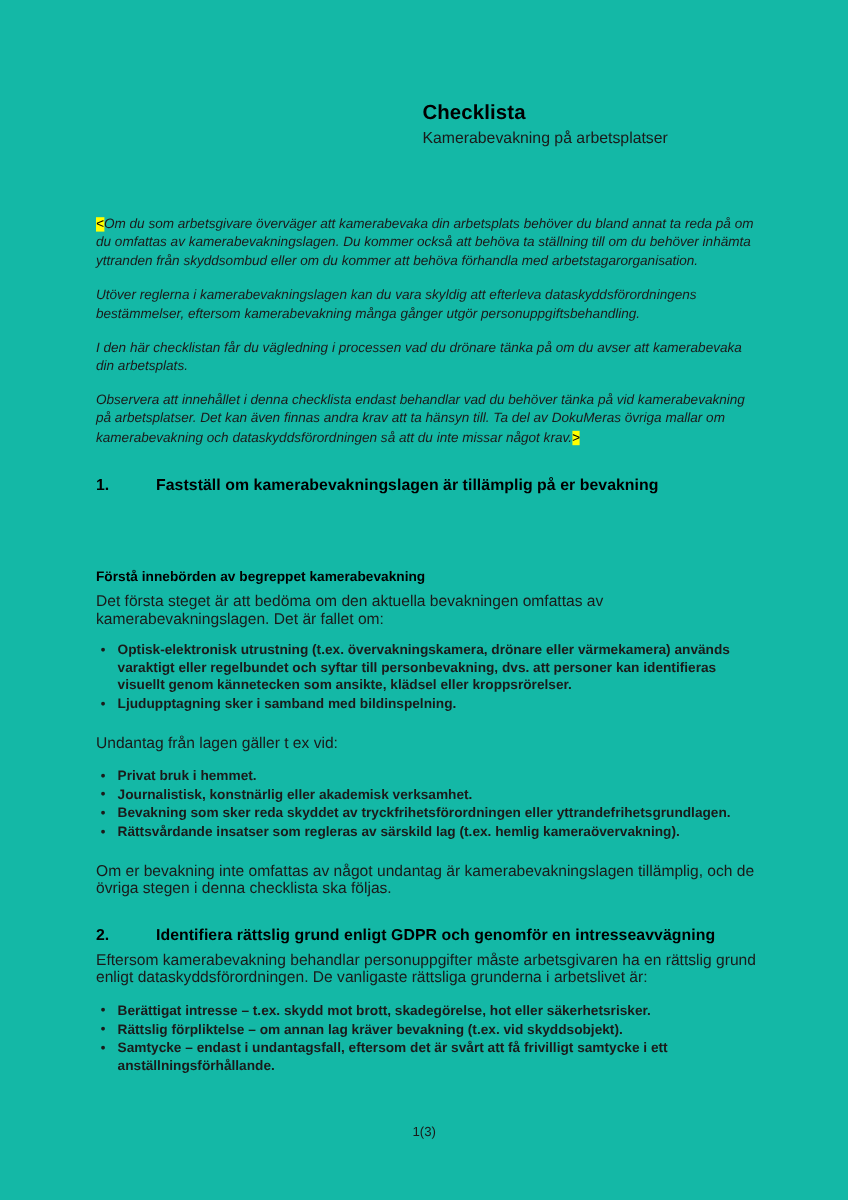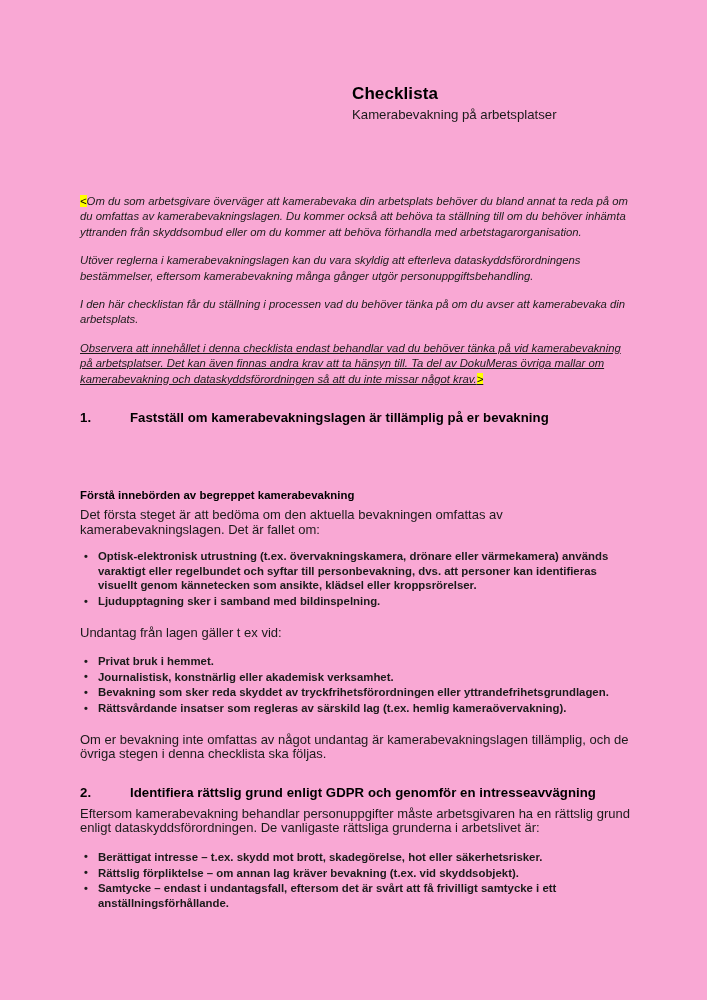--- a/index.html
+++ b/index.html
@@ -14,21 +14,21 @@
     position: relative;
     overflow: hidden;
     font-family: "Liberation Sans", sans-serif;
     color: #1a1a1a;
     -webkit-font-smoothing: antialiased;
   }
 
   .page {
     position: absolute;
     inset: 0;
-    background: #f9a8d4;
+    background: #14b8a6;
   }
 
   
   .title-block {
     position: absolute;
     left: 352px;
     top: 84px;
     width: 300px;
   }
   .doc-title {
@@ -44,37 +44,36 @@
     font-weight: normal;
     line-height: 17px;
     color: #1a1a1a;
     margin: 2px 0 12px 0;
   }
 
   
   .content {
     position: absolute;
     left: 80px;
-    top: 194px;
+    top: 180px;
     width: 556px;
   }
 
   
   .intro {
     font-style: italic;
     font-size: 11.3px;
     line-height: 15.4px;
     color: #1a1a1a;
   }
   .intro p {
     margin: 0 0 13px 0;
   }
   .intro p:last-child {
     margin-bottom: 0;
-    text-decoration: underline;
   }
   .hl {
     background: #ffff00;
     color: #000000;
   }
 
   
   .sec-heading {
     display: flex;
     font-size: 13.2px;
@@ -161,21 +160,21 @@
   <div class="title-block">
     <div class="doc-title">Checklista</div>
     <div class="doc-subtitle">Kamerabevakning på arbetsplatser</div>
   </div>
 
   <div class="content">
 
     <div class="intro">
       <p><span class="hl">&lt;</span><span>Om du som arbetsgivare överväger att kamerabevaka din arbetsplats behöver du bland annat ta reda på om du omfattas av kamerabevakningslagen. Du kommer också att behöva ta ställning till om du behöver inhämta yttranden från skyddsombud eller om du kommer att behöva förhandla med arbetstagarorganisation.</span></p>
       <p>Utöver reglerna i kamerabevakningslagen kan du vara skyldig att efterleva dataskyddsförordningens bestämmelser, eftersom kamerabevakning många gånger utgör personuppgiftsbehandling.</p>
-      <p>I den här checklistan får du ställning i processen vad du behöver tänka på om du avser att kamerabevaka din arbetsplats.</p>
+      <p>I den här checklistan får du vägledning i processen vad du drönare tänka på om du avser att kamerabevaka din arbetsplats.</p>
       <p><span>Observera att innehållet i denna checklista endast behandlar vad du behöver tänka på vid kamerabevakning på arbetsplatser. Det kan även finnas andra krav att ta hänsyn till. Ta del av DokuMeras övriga mallar om kamerabevakning och dataskyddsförordningen så att du inte missar något krav.</span><span class="hl">&gt;</span></p>
     </div>
 
     <div class="gap-22"></div>
 
     <div class="sec-heading">
       <span class="sec-num">1.</span>
       <span class="sec-text">Fastställ om kamerabevakningslagen är tillämplig på er bevakning</span>
     </div>
 
@@ -225,14 +224,17 @@
     <div class="gap-14"></div>
 
     <ul class="bullets">
       <li>Berättigat intresse – t.ex. skydd mot brott, skadegörelse, hot eller säkerhetsrisker.</li>
       <li>Rättslig förpliktelse – om annan lag kräver bevakning (t.ex. vid skyddsobjekt).</li>
       <li>Samtycke – endast i undantagsfall, eftersom det är svårt att få frivilligt samtycke i ett anställningsförhållande.</li>
     </ul>
 
   </div>
 
+  <div class="footer">
+    <span>1(3)</span>
+  </div>
 
 </div>
 
 </body></html>

